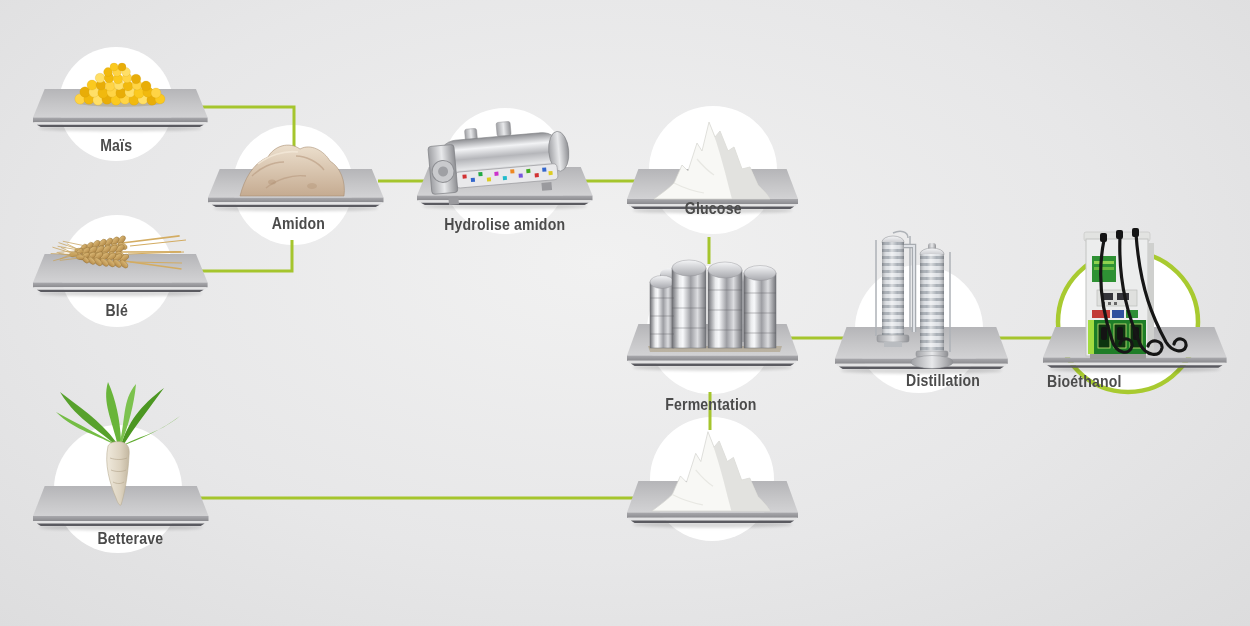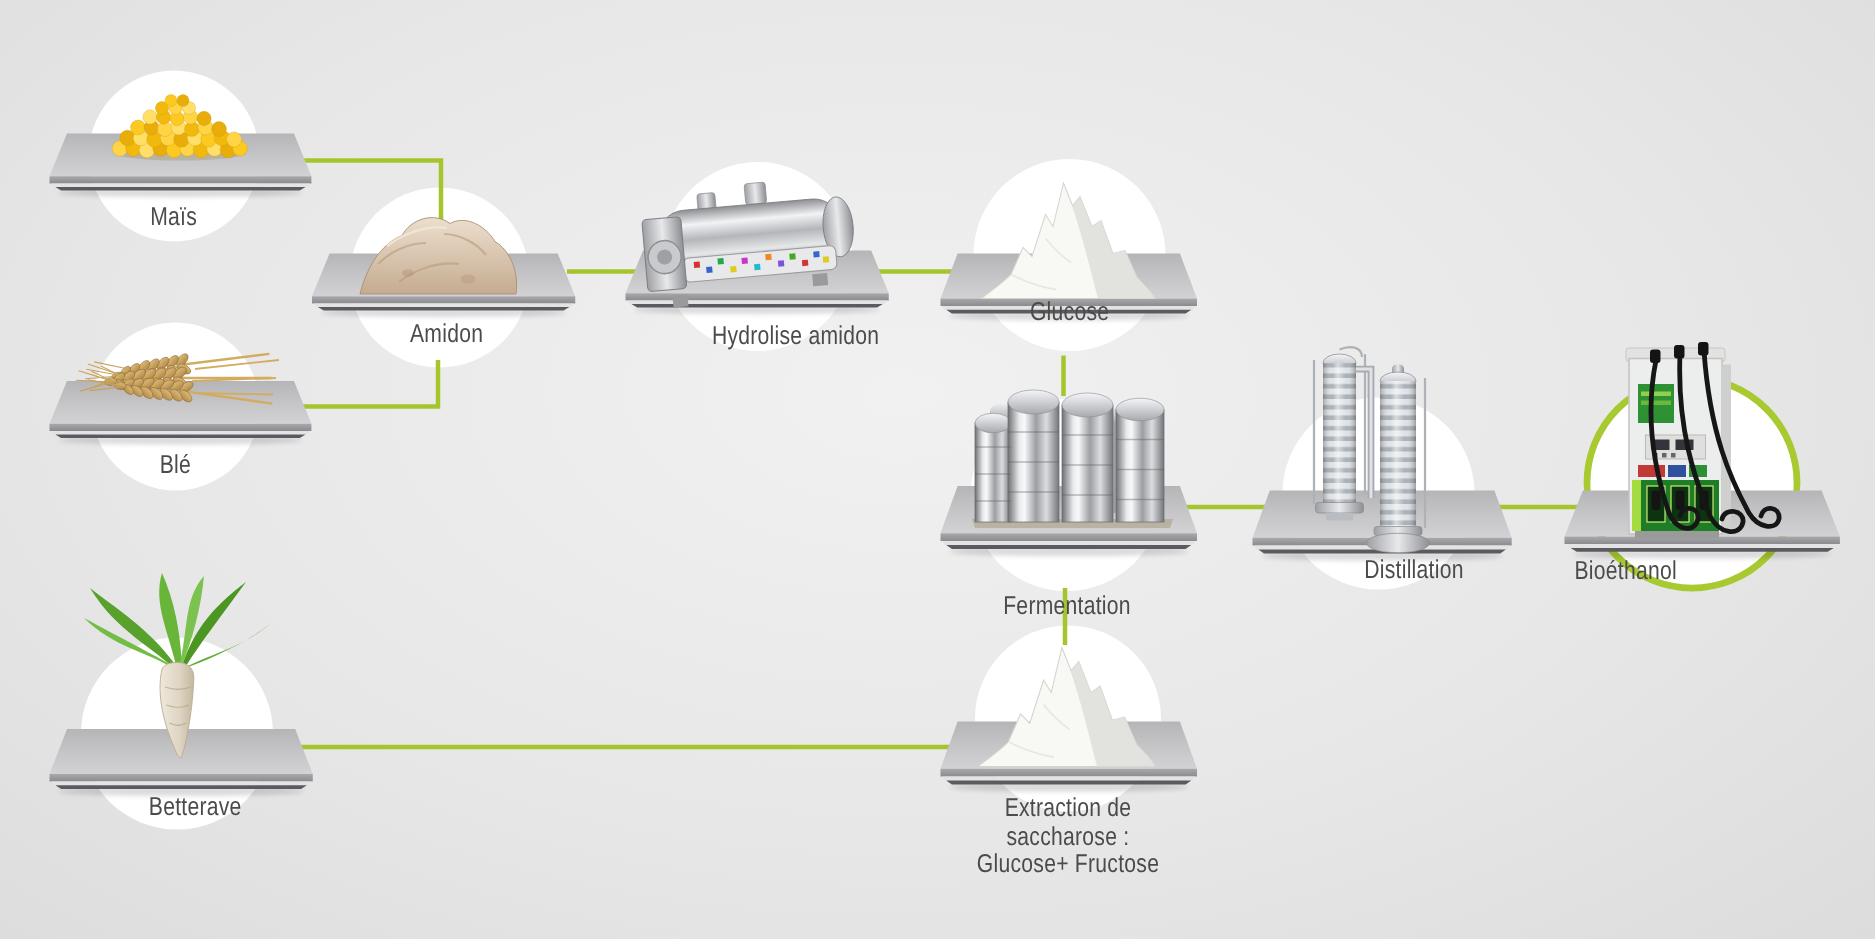--- a/index.html
+++ b/index.html
@@ -4,21 +4,21 @@
 <style>
   html,body{margin:0;padding:0;}
   #stage{
     position:relative;width:1250px;height:626px;overflow:hidden;
     background:radial-gradient(ellipse 950px 540px at 48% 42%, #f1f1f1 0%, #e7e7e8 55%, #dbdbdc 100%);
     font-family:"Liberation Sans",sans-serif;
   }
   #gfx{position:absolute;left:0;top:0;}
   .lbl{
     position:absolute;width:160px;text-align:center;
-    font-size:16px;line-height:18.5px;color:#4b4b4b;letter-spacing:.2px;
+    font-size:16px;line-height:18.5px;color:#4b4b4b;letter-spacing:.2px;font-weight:bold;
   }
   .lbl > span{display:inline-block;transform:scale(.88,1.08);transform-origin:50% 50%;}
   .lbl .ln{display:block;transform:scale(.88,1.08);transform-origin:50% 50%;}
 </style>
 </head>
 <body>
 
 <div id="stage">
 
 <svg id="gfx" width="1250" height="626" viewBox="0 0 1250 626">
@@ -363,24 +363,19 @@
           <rect x="1116" y="230" width="7" height="9" rx="2"></rect>
           <rect x="1132" y="228" width="7" height="9" rx="2"></rect>
     </g>
   </g>
 </svg>
 
 <div class="lbl" style="left:36px;top:137px"><span>Maïs</span></div>
 <div class="lbl" style="left:37px;top:302px"><span>Blé</span></div>
 <div class="lbl" style="left:50px;top:530px"><span>Betterave</span></div>
 <div class="lbl" style="left:218px;top:215px"><span>Amidon</span></div>
-<div class="lbl" style="left:450px;top:216px"><span>Hydrolise amidon</span></div>
+<div class="lbl" style="left:425px;top:216px"><span>Hydrolise amidon</span></div>
 <div class="lbl" style="left:633px;top:200px"><span>Glucose</span></div>
 <div class="lbl" style="left:631px;top:396px"><span>Fermentation</span></div>
-<div class="lbl" style="left:632px;top:531px">
-  <span class="ln">Extraction de</span>
-  <span class="ln">saccharose :</span>
-  <span class="ln">Glucose+ Fructose</span>
-</div>
 <div class="lbl" style="left:863px;top:372px"><span>Distillation</span></div>
 <div class="lbl" style="left:1004px;top:373px"><span>Bioéthanol</span></div>
 
 </div>
 
 </body></html>

